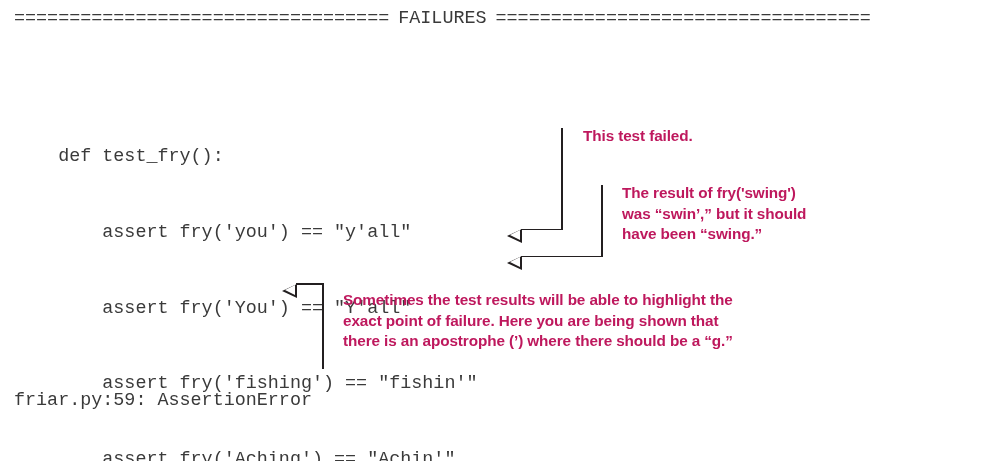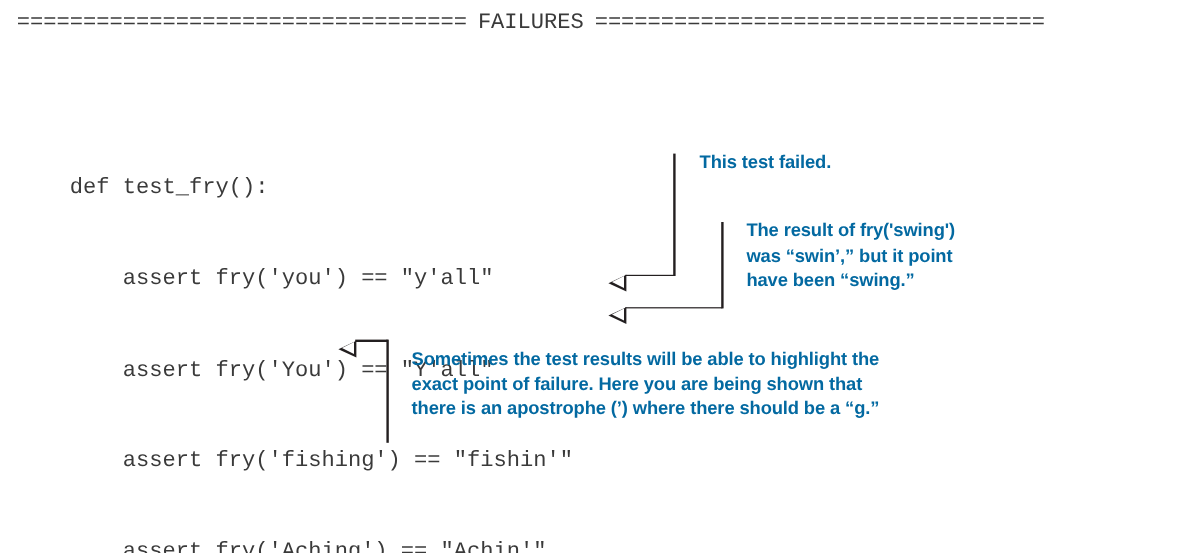--- a/index.html
+++ b/index.html
@@ -43,21 +43,21 @@
     color: #3a3a3a;
   }
 
   
   .callout {
     position: absolute;
     font-family: "Liberation Sans", "DejaVu Sans", sans-serif;
     font-weight: bold;
     font-size: 15.3px;
     line-height: 20.6px;
-    color: #0369a1;
+    color: #be185d;
     white-space: pre-line;
     letter-spacing: -0.1px;
   }
 
   
   .vline {
     position: absolute;
     width: 1.6px;
     background: #231f20;
   }
@@ -102,37 +102,38 @@
     <span class="line"><span></span><span>        assert fry('fishing') == "fishin'"</span></span>
     <span class="line"><span></span><span>        assert fry('Aching') == "Achin'"</span></span>
     
     
     
     
     
     
   </div>
 
+  <div class="rule-row" style="left:14px; top:388px;"><span>friar.py:59: AssertionError</span></div>
 
 
   <div class="vline" style="left:561px; top:128px; height:102px;"></div>
   <div class="hline" style="left:521px; top:228.5px; width:41px;"></div>
   <div class="arrow-left" style="left:507px; top:228.5px;"></div>
 
   <div class="vline" style="left:601px; top:185px; height:72px;"></div>
   <div class="hline" style="left:521px; top:255.5px; width:81px;"></div>
   <div class="arrow-left" style="left:507px; top:255.5px;"></div>
 
   <div class="vline" style="left:322px; top:283px; height:86px;"></div>
   <div class="hline" style="left:296px; top:283px; width:27px;"></div>
   <div class="arrow-left" style="left:282px; top:283.5px;"></div>
 
   <div class="callout" style="left:583px; top:126px;">This test failed.</div>
 
   <div class="callout" style="left:622px; top:183px;">The result of fry('swing')
-was “swin’,” but it point
+was “swin’,” but it should
 have been “swing.”</div>
 
   <div class="callout" style="left:343px; top:290px;">Sometimes the test results will be able to highlight the
 exact point of failure. Here you are being shown that
 there is an apostrophe (’) where there should be a “g.”</div>
 
 </div>
 
 </body></html>

